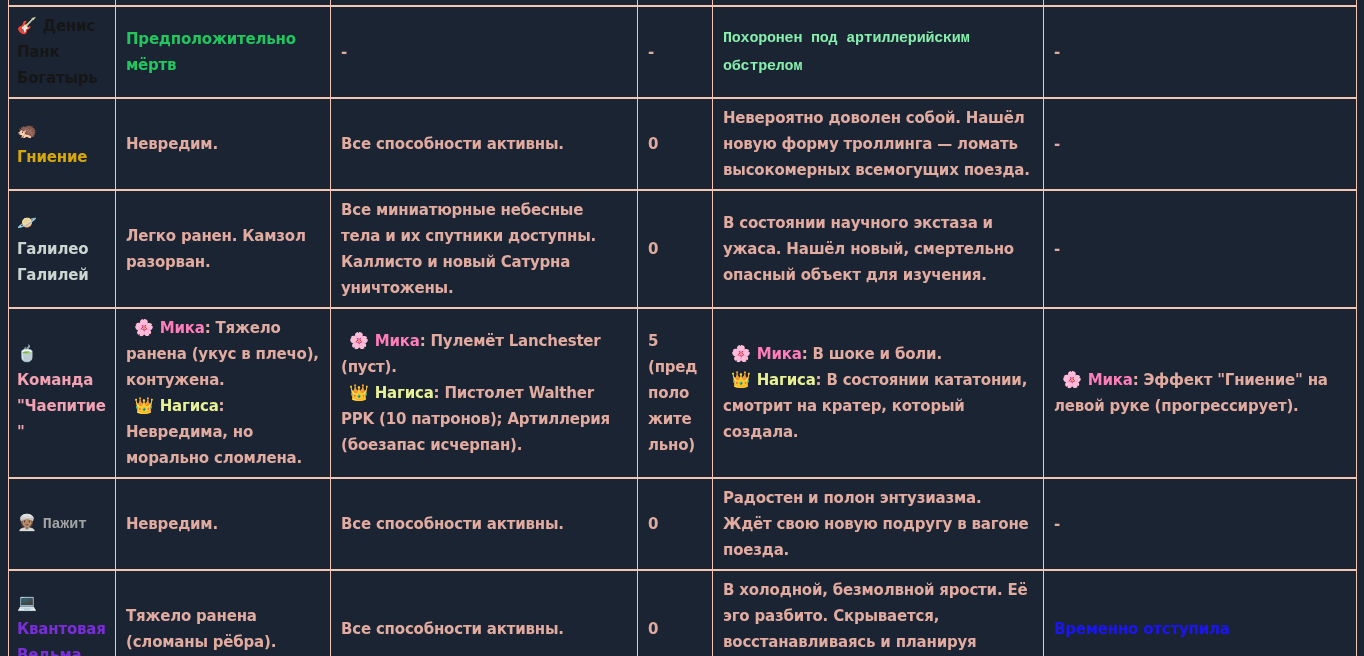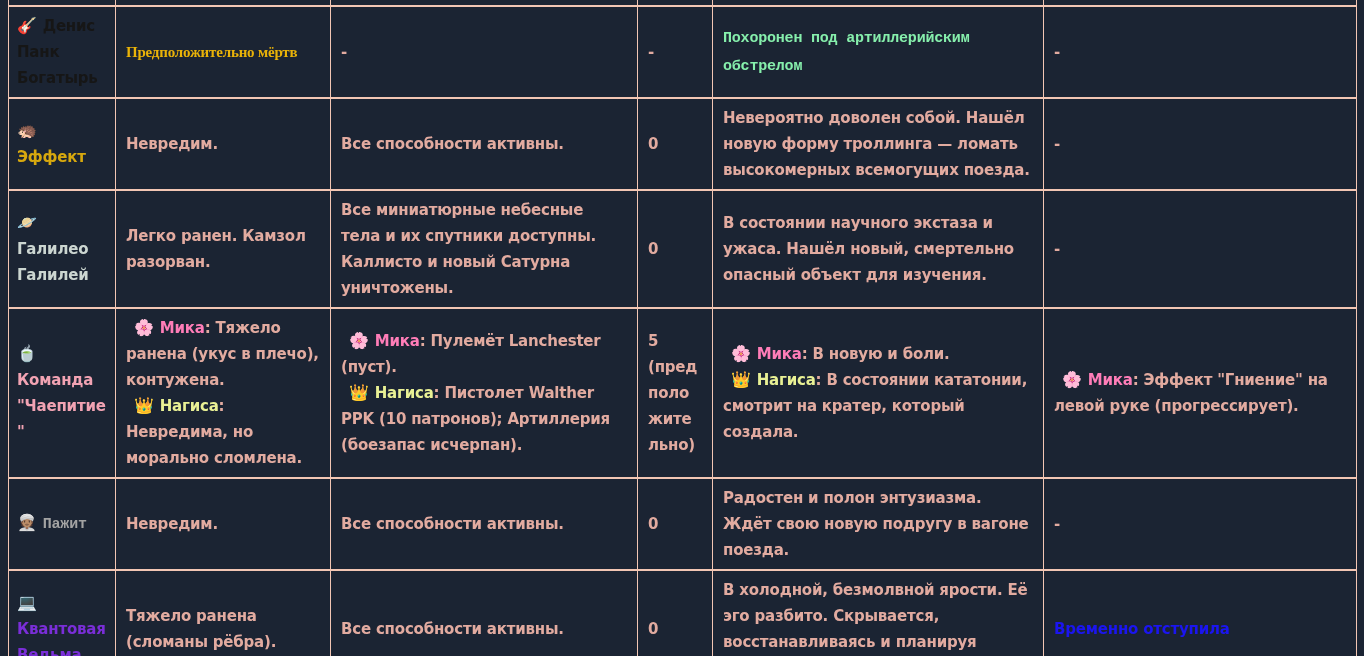--- a/index.html
+++ b/index.html
@@ -49,37 +49,37 @@
           <td class="col-name"></td>
           <td class="col-status"></td>
           <td class="col-abilities"></td>
           <td class="col-count"></td>
           <td class="col-mood"></td>
           <td class="col-effects"></td>
         </tr>
         <tr style="height: 87px;">
           <td class="col-name"><span class="emoji">🎸</span><span style="color: rgb(22, 22, 22);">Денис Панк Богатырь</span></td>
           <td class="col-status">
-            <div class="line"><span style="color: #eab308; font-family: Liberation Serif, serif;">Предположительно мёртв</span></div>
+            <div class="line"><span style="color: #22c55e;">Предположительно мёртв</span></div>
           </td>
           <td class="col-abilities">
             <div class="line"><span>-</span></div>
           </td>
           <td class="col-count">
             <div class="line"><span>-</span></div>
           </td>
           <td class="col-mood">
             <div class="line"><span style="color: #86efac; font-family: Liberation Mono, monospace;">Похоронен под артиллерийским обстрелом</span></div>
           </td>
           <td class="col-effects">
             <div class="line"><span>-</span></div>
           </td>
         </tr>
         <tr style="height: 87px;">
-          <td class="col-name"><span class="emoji">🦔</span><span style="color: rgb(215, 168, 14);">Эффект</span></td>
+          <td class="col-name"><span class="emoji">🦔</span><span style="color: rgb(215, 168, 14);">Гниение</span></td>
           <td class="col-status">
             <div class="line"><span>Невредим.</span></div>
           </td>
           <td class="col-abilities">
             <div class="line"><span>Все способности активны.</span></div>
           </td>
           <td class="col-count">
             <div class="line"><span>0</span></div>
           </td>
           <td class="col-mood">
@@ -114,21 +114,21 @@
             <div class="line indent"><span class="emoji">👑</span><span style="color: rgb(233, 241, 149);">Нагиса</span><span>: Невредима, но морально сломлена.</span></div>
           </td>
           <td class="col-abilities">
             <div class="line indent"><span class="emoji">🌸</span><span style="color: rgb(255, 125, 184);">Мика</span><span>: Пулемёт Lanchester (пуст).</span></div>
             <div class="line indent"><span class="emoji">👑</span><span style="color: rgb(233, 241, 149);">Нагиса</span><span>: Пистолет Walther PPK (10 патронов); Артиллерия (боезапас исчерпан).</span></div>
           </td>
           <td class="col-count">
             <div class="line"><span>5 (предположительно)</span></div>
           </td>
           <td class="col-mood">
-            <div class="line indent"><span class="emoji">🌸</span><span style="color: rgb(255, 125, 184);">Мика</span><span>: В новую и боли.</span></div>
+            <div class="line indent"><span class="emoji">🌸</span><span style="color: rgb(255, 125, 184);">Мика</span><span>: В шоке и боли.</span></div>
             <div class="line indent"><span class="emoji">👑</span><span style="color: rgb(233, 241, 149);">Нагиса</span><span>: В состоянии кататонии, смотрит на кратер, который создала.</span></div>
           </td>
           <td class="col-effects">
             <div class="line indent"><span class="emoji">🌸</span><span style="color: rgb(255, 125, 184);">Мика</span><span>: Эффект "Гниение" на левой руке (прогрессирует).</span></div>
           </td>
         </tr>
         <tr style="height: 61px;">
           <td class="col-name"><span class="emoji">👳🏽</span><span style="color: #a3a3a3; font-family: Liberation Mono, monospace;">Пажит</span></td>
           <td class="col-status">
             <div class="line"><span>Невредим.</span></div>

